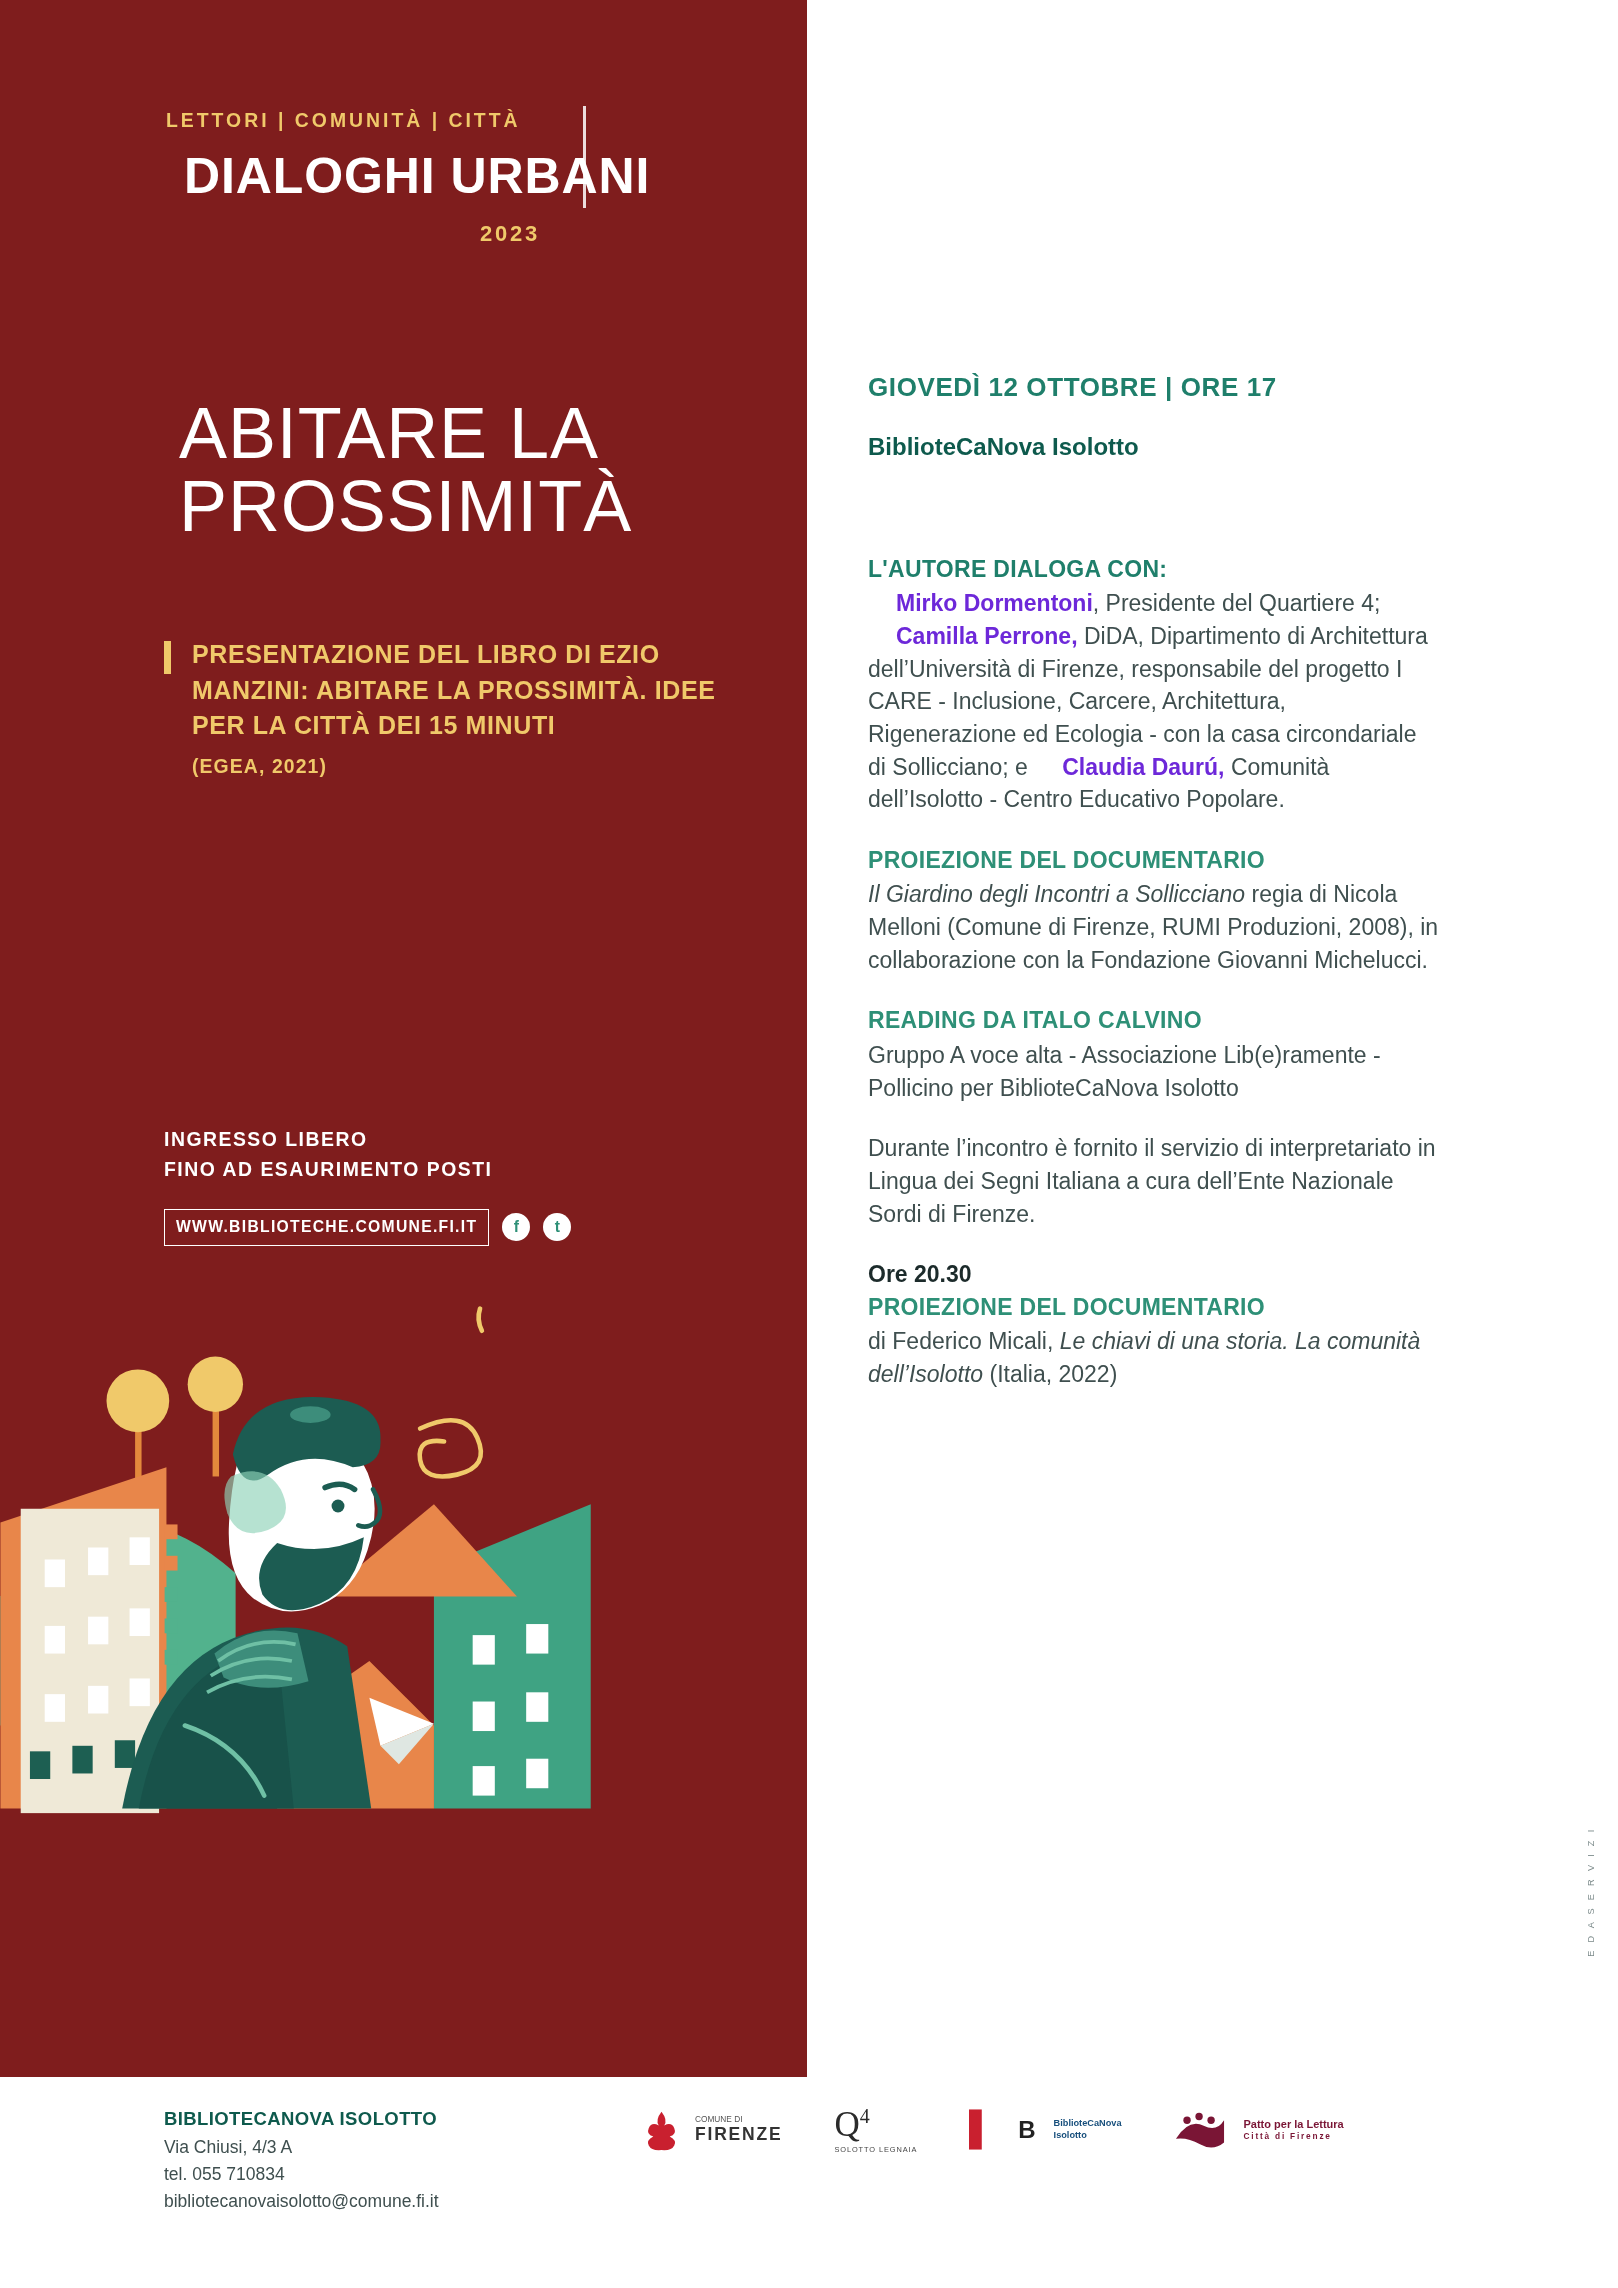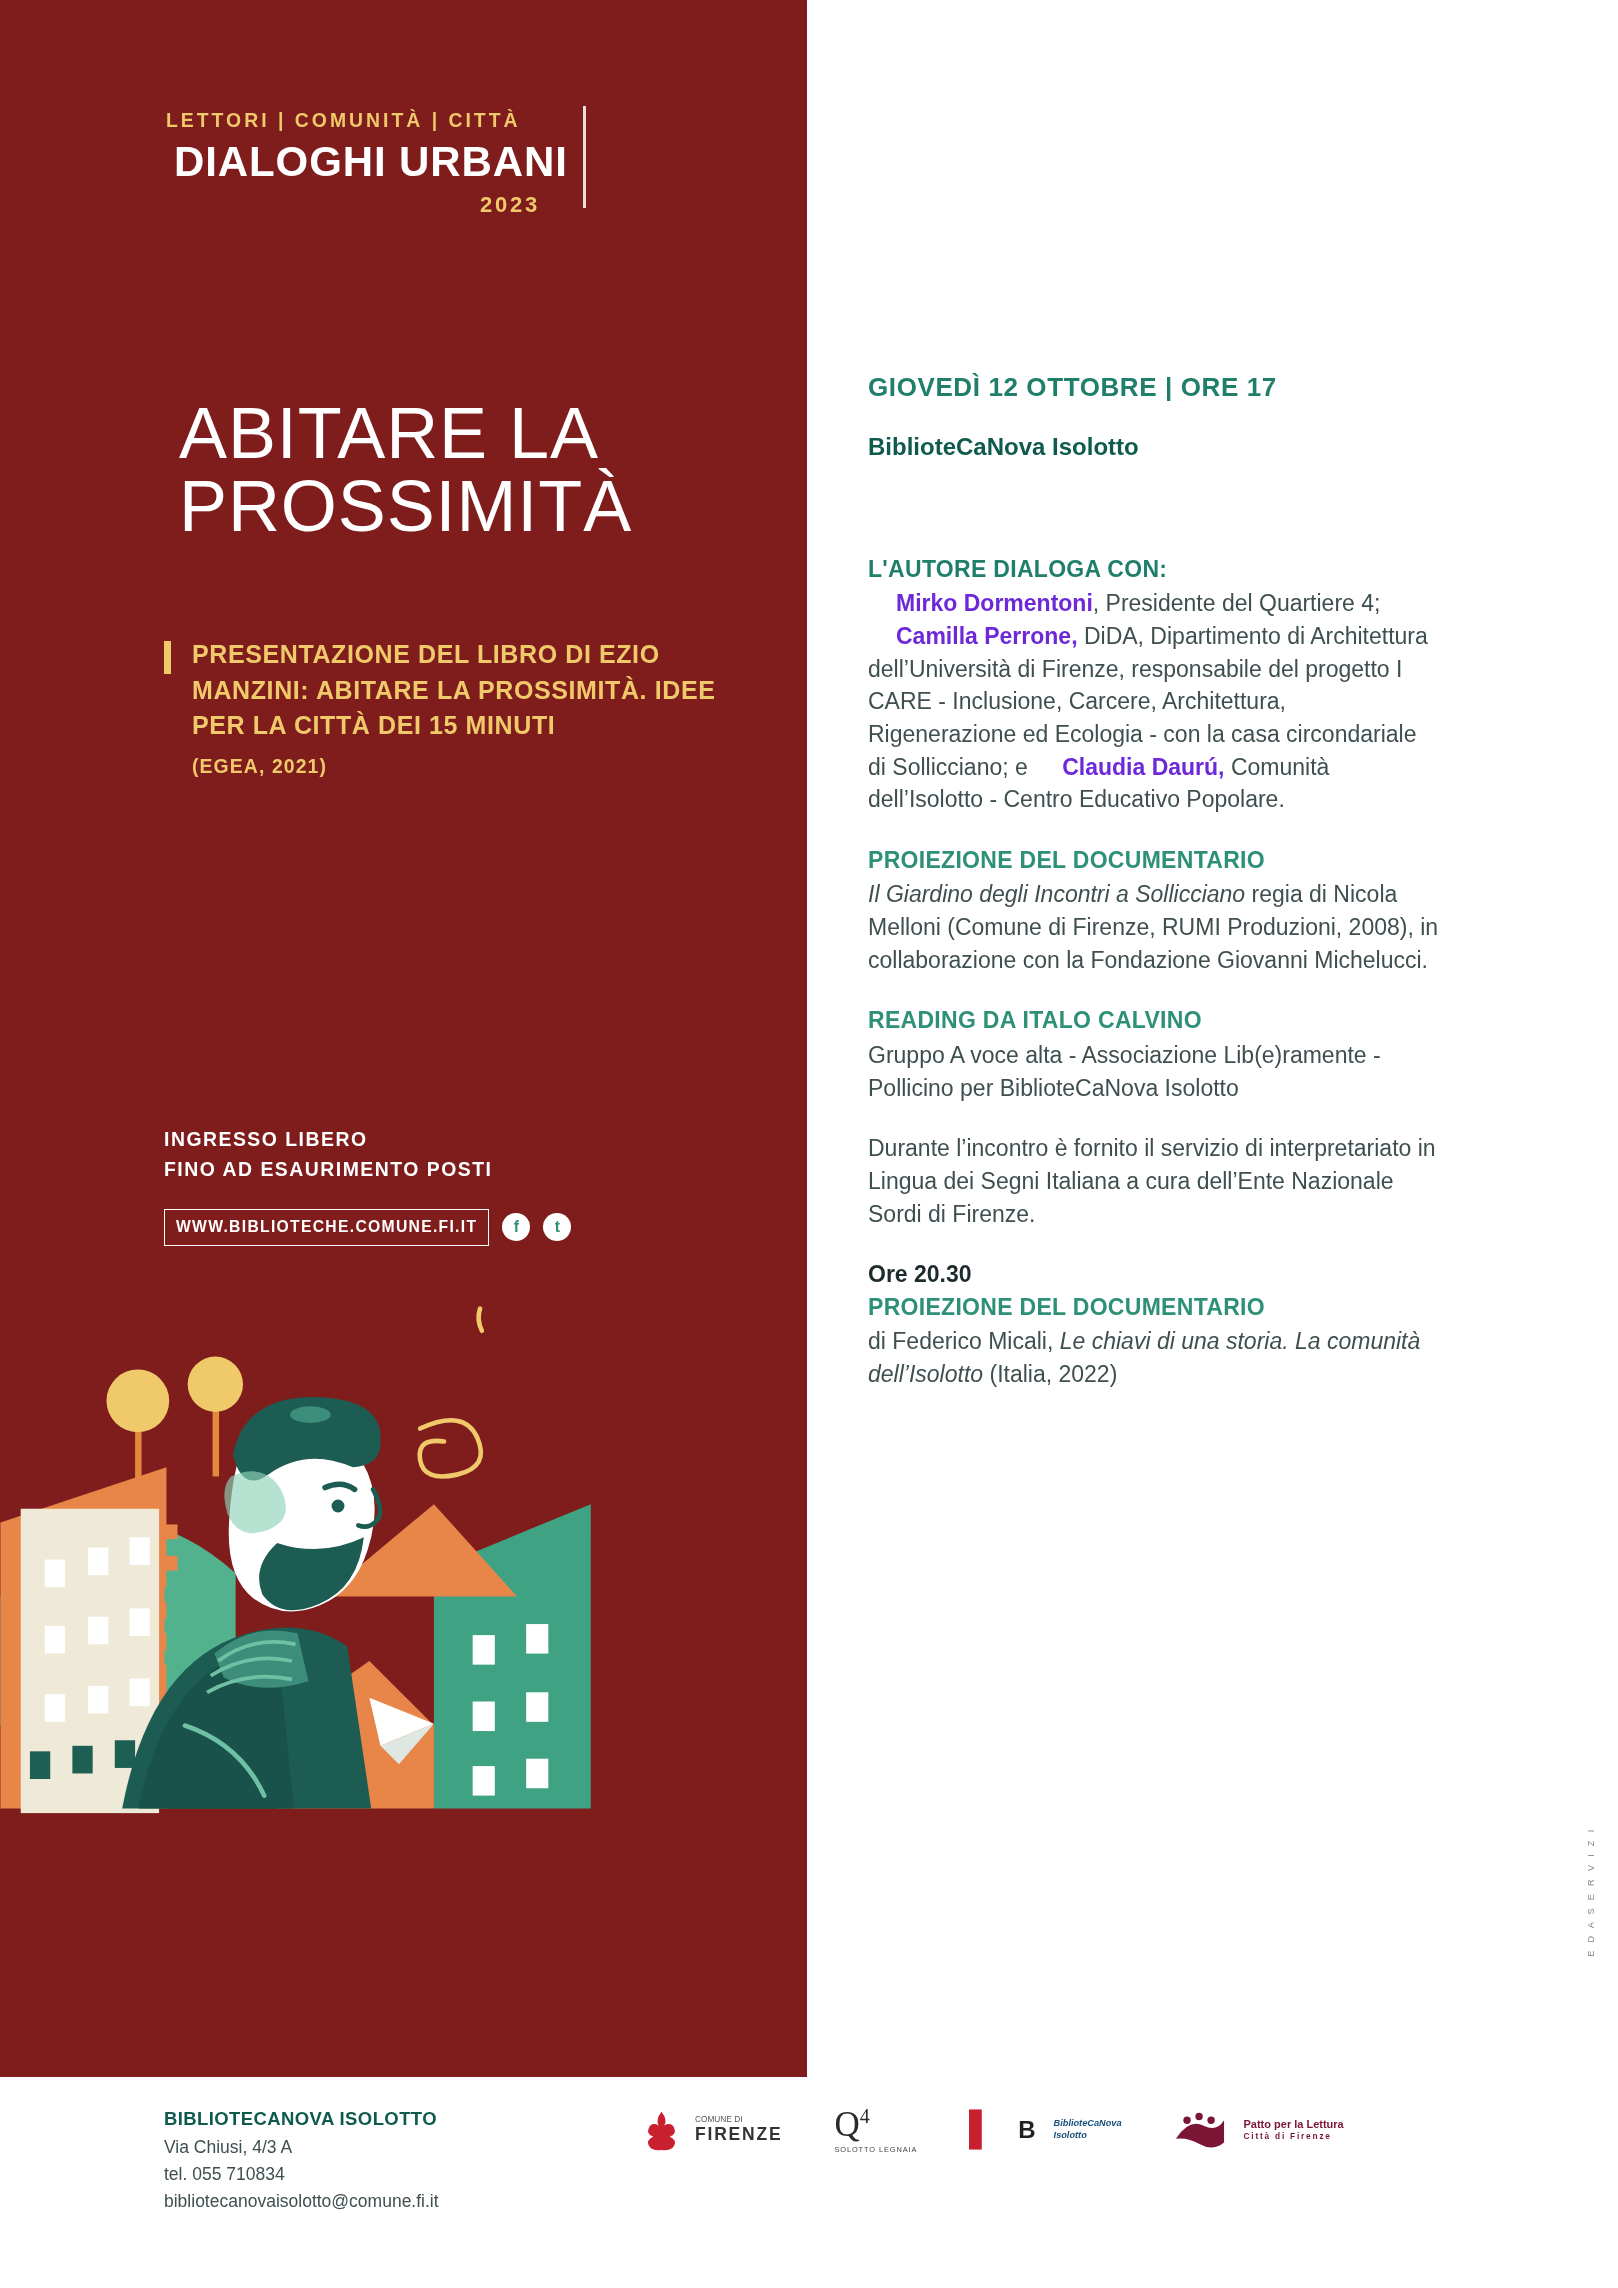--- a/index.html
+++ b/index.html
@@ -17,22 +17,22 @@
     overflow:hidden;
   }
   .brand{
     position:absolute;left:166px;top:109px;width:554px;
   }
   .brand .kicker{
     color:#f0c96a;font-size:19.4px;letter-spacing:3px;font-weight:700;
     margin:0 0 7.4px 0;
   }
   .brand .title{
-    color:#ffffff;font-size:42px;font-weight:800;letter-spacing:0.9px;
-    margin:8px;line-height:1.05;
+    color:#ffffff;font-size:50px;font-weight:800;letter-spacing:0.9px;
+    margin:18px;line-height:1.05;
   }
   .brand .year{
     color:#f0c96a;font-size:22px;font-weight:700;letter-spacing:2.8px;
     margin:5.5px 0 0 314px;
   }
   .brand-rule{
     position:absolute;left:583px;top:106px;width:2.8px;height:102px;background:#ffffff;opacity:.85;
   }
 
   .headline{
@@ -109,21 +109,21 @@
   .foot-addr .name{color:#0e5a4d;font-weight:800;font-size:18.5px;letter-spacing:0.4px;}
   .logos{
     position:absolute;left:646px;top:28px;display:flex;align-items:center;gap:52px;
   }
   .logo{display:flex;align-items:center;gap:18px;}
   .lg-firenze-txt{font-size:8.3px;color:#555;line-height:1.15;}
   .lg-firenze-txt .b{font-size:17.5px;font-weight:700;color:#333;letter-spacing:1.8px;}
   .lg-q4{font-size:35px;color:#2b2b2b;font-weight:400;font-family:"Liberation Serif",serif;}
   .lg-q4 sup{font-size:20px;}
   .lg-q4-sub{font-size:7.4px;color:#444;letter-spacing:0.9px;}
-  .lg-bib-txt{font-size:9.2px;color:#174f7c;font-weight:700;line-height:1.2;font-style:italic;}
+  .lg-bib-txt{font-size:9.2px;color:#174f7c;font-weight:700;line-height:1.2;}
   .lg-bib-b{font-size:24px;font-weight:800;color:#222;}
   .lg-patto-txt{font-size:11px;color:#7a1535;font-weight:700;line-height:1.3;}
   .lg-patto-txt .s{font-size:8.3px;letter-spacing:1.8px;}
 </style>
 </head>
 <body>
 
 <div class="green-panel">
 
   <div class="brand">

